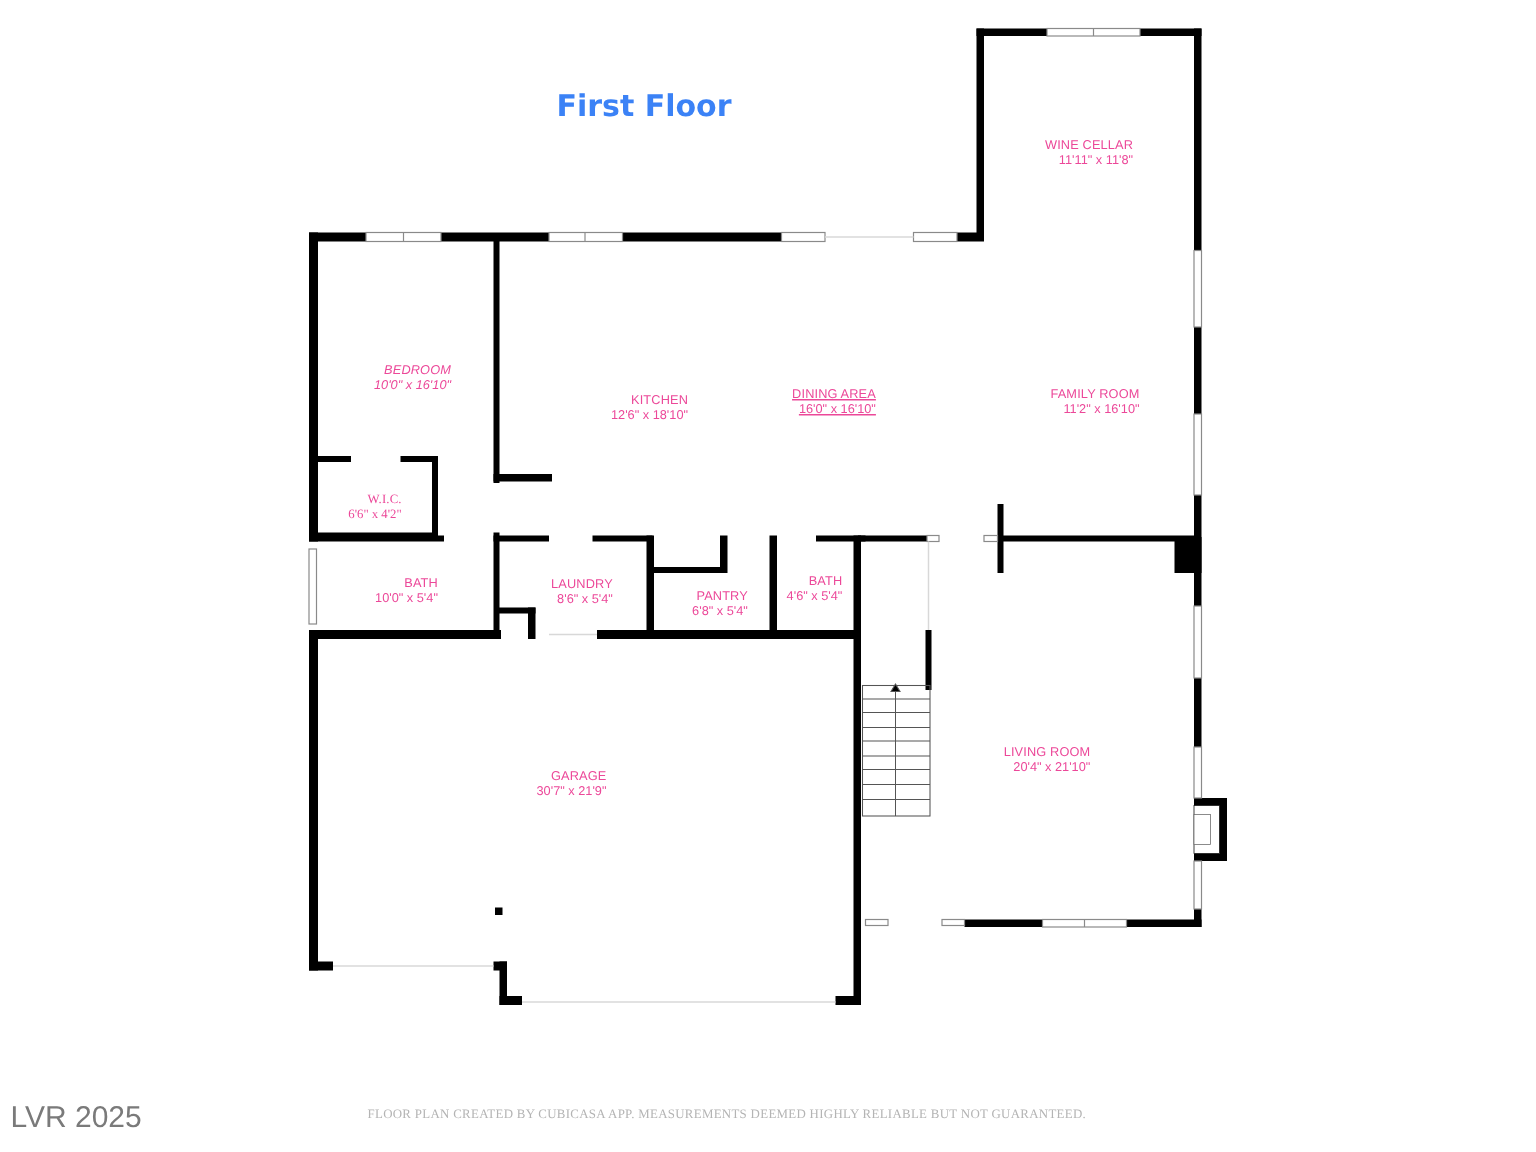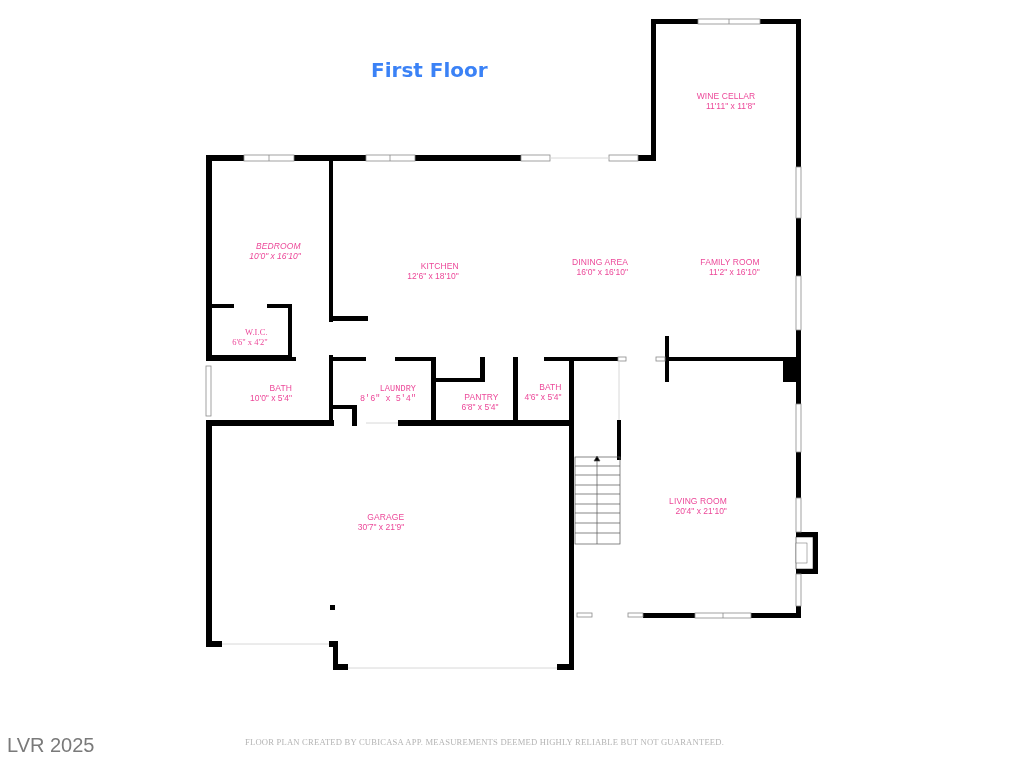--- a/index.html
+++ b/index.html
@@ -133,37 +133,37 @@
   <div class="room-dim">11'11" x 11'8"</div>
 </div>
 <div class="room-label" style="left:275px; top:241px;font-style:italic;">
   <div class="room-name">BEDROOM</div>
   <div class="room-dim">10'0" x 16'10"</div>
 </div>
 <div class="room-label" style="left:409px; top:261px;margin-left:24px;">
   <div class="room-name">KITCHEN</div>
   <div class="room-dim">12'6" x 18'10"</div>
 </div>
-<div class="room-label" style="left:600px; top:257px;">
+<div class="room-label" style="left:556px; top:257px;text-decoration:underline;">
   <div class="room-name">DINING AREA</div>
   <div class="room-dim">16'0" x 16'10"</div>
 </div>
 <div class="room-label" style="left:730px; top:257px;">
   <div class="room-name">FAMILY ROOM</div>
   <div class="room-dim">11'2" x 16'10"</div>
 </div>
 <div class="room-label" style="left:250px; top:327px;font-family:Liberation Serif, serif;">
   <div class="room-name">W.I.C.</div>
   <div class="room-dim">6'6" x 4'2"</div>
 </div>
 <div class="room-label" style="left:271px; top:383px;">
   <div class="room-name">BATH</div>
   <div class="room-dim">10'0" x 5'4"</div>
 </div>
-<div class="room-label" style="left:388px; top:384px;font-family:Liberation Mono, monospace;">
+<div class="room-label" style="left:388px; top:384px;">
   <div class="room-name">LAUNDRY</div>
   <div class="room-dim">8'6" x 5'4"</div>
 </div>
 <div class="room-label" style="left:480px; top:392px;">
   <div class="room-name">PANTRY</div>
   <div class="room-dim">6'8" x 5'4"</div>
 </div>
 <div class="room-label" style="left:543px; top:382px;">
   <div class="room-name">BATH</div>
   <div class="room-dim">4'6" x 5'4"</div>

